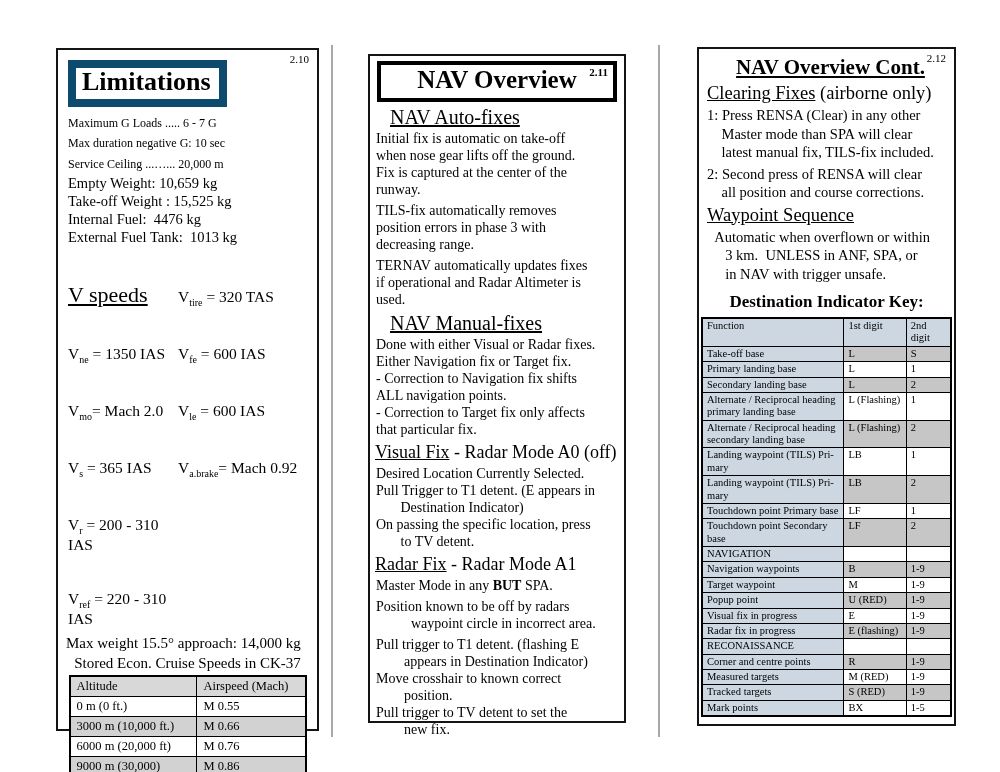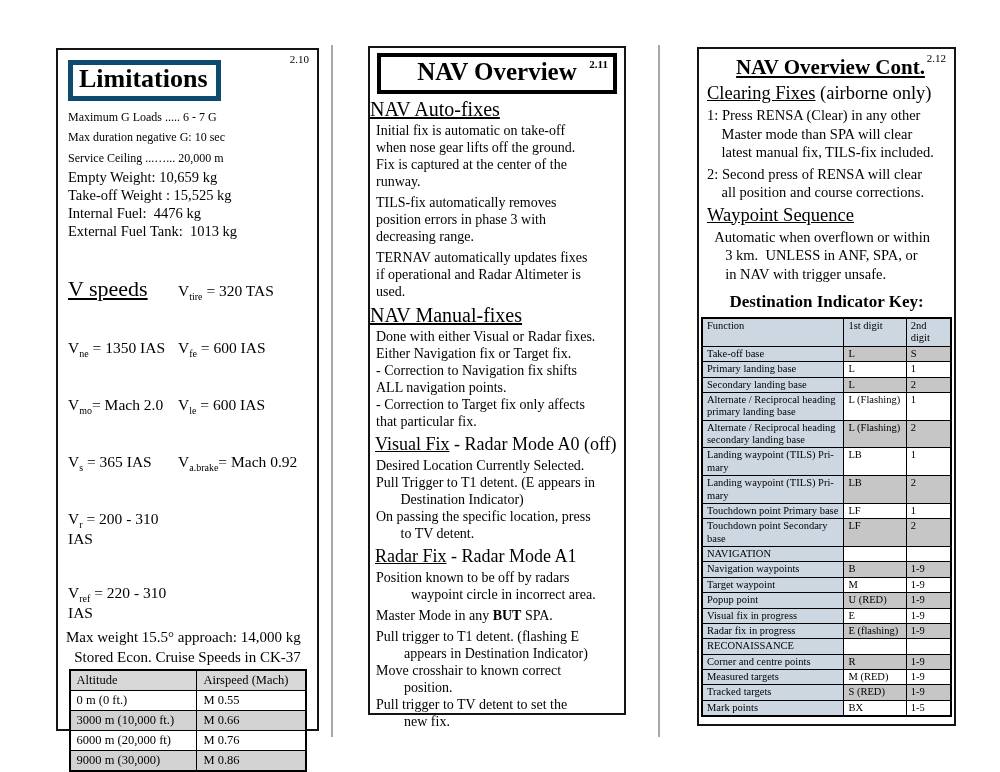--- a/index.html
+++ b/index.html
@@ -10,30 +10,30 @@
     --divider:#a8a8a8;
   }
   *{box-sizing:border-box;}
   html,body{margin:0;padding:0;}
   body{
     width:1000px;height:772px;position:relative;background:#ffffff;color:#000;
     font-family:"Liberation Serif","DejaVu Serif",serif;overflow:hidden;
   }
   .card{position:absolute;background:#fff;border:2px solid #141414;}
   #card1{left:56px;top:48px;width:263px;height:683px;}
-  #card2{left:368px;top:46px;width:258px;height:669px;}
+  #card2{left:368px;top:54px;width:258px;height:669px;}
   #card3{left:697px;top:47px;width:259px;height:679px;}
   .divider{position:absolute;width:2px;background:var(--divider);top:45px;height:692px;}
   #divider1{left:331px;}
   #divider2{left:658px;}
   .pagenum{position:absolute;top:3px;right:8px;font-size:11px;}
   .u{text-decoration:underline;}
 
   
-  .titlebox{display:inline-block;border:5px solid #0c4a6e;font-weight:bold;font-size:26px;
+  .titlebox{display:inline-block;border:8px solid #0c4a6e;font-weight:bold;font-size:26px;
     padding:0 8px 2px 6px;margin:10px 0 6px 10px;line-height:1.1;}
   .gline{font-size:12px;line-height:20.5px;margin-left:10px;white-space:pre-wrap;}
   .wline{font-size:14.5px;line-height:18px;margin-left:10px;white-space:pre-wrap;}
   .vs-area{margin:5px 0 0 10px;}
   .vs-row{display:flex;align-items:baseline;min-height:21px;font-size:15.5px;margin-top:36px;}
   .vs-row.first{min-height:27px;}
   .vs-left{flex:0 0 110px;}
   .vs-title{font-size:22px;text-decoration:underline;}
   sub{font-size:10px;}
   .approach{font-size:15px;margin:7px 0 0 8px;}
@@ -44,21 +44,21 @@
   .cruise tr.shaded td{background:var(--cruise-shade);}
   .cruise td:first-child,.cruise th:first-child{width:54%;}
   .blankbox{margin:12px auto 0;width:237px;height:174px;border:2px solid #000;
     display:flex;flex-direction:column;justify-content:center;align-items:center;gap:21px;
     font-size:15px;text-align:center;padding-bottom:12px;}
 
   
   .c2-titlebox{position:relative;margin:5px 7px 4px;border:4px solid #000;text-align:center;
     font-size:25px;font-weight:bold;padding:1px 0 4px;}
   .c2-titlebox .pagenum{top:1px;right:5px;}
-  .c2h{font-size:20px;margin:2px 0 1px 0;}
+  .c2h{font-size:20px;margin:2px 0 1px 20px;}
   .c2h2{font-size:18px;margin:2px 0 2px 5px;}
   .c2p{font-size:14px;line-height:17px;margin:0 0 4px 6px;white-space:pre-wrap;}
 
   
   .c3-title{font-size:21px;font-weight:bold;text-decoration:underline;margin:6px 0 3px 8px;text-align:center;}
   .c3h{font-size:18.5px;margin:2px 0 2px 8px;}
   .c3p{font-size:14.5px;line-height:18.5px;margin:0 0 3px 8px;white-space:pre-wrap;}
   .destkey-title{font-size:17px;font-weight:bold;text-align:center;margin:9px 0 5px;}
   table.dest{border-collapse:collapse;border:2px solid #000;margin:0 auto;width:251px;font-size:10.5px;}
   .dest th,.dest td{border:1px solid #000;padding:1px 4px;text-align:left;font-weight:normal;
@@ -175,23 +175,23 @@
 ALL navigation points.
 - Correction to Target fix only affects
 that particular fix.</div>
   <div class="c2h2"><span class="u">Visual Fix</span><span> - Radar Mode A0 (off)</span></div>
   <div class="c2p">Desired Location Currently Selected.
 Pull Trigger to T1 detent. (E appears in
        Destination Indicator)
 On passing the specific location, press
        to TV detent.</div>
   <div class="c2h2"><span class="u">Radar Fix</span><span> - Radar Mode A1</span></div>
+  <div class="c2p"><span>Master Mode in any </span><b>BUT</b><span> SPA.</span></div>
   <div class="c2p">Position known to be off by radars
           waypoint circle in incorrect area.</div>
-  <div class="c2p"><span>Master Mode in any </span><b>BUT</b><span> SPA.</span></div>
   <div class="c2p">Pull trigger to T1 detent. (flashing E
         appears in Destination Indicator)
 Move crosshair to known correct
         position.
 Pull trigger to TV detent to set the
         new fix.</div>
 </div>
 
 <div class="card" id="card3">
   <div class="pagenum">2.12</div>

